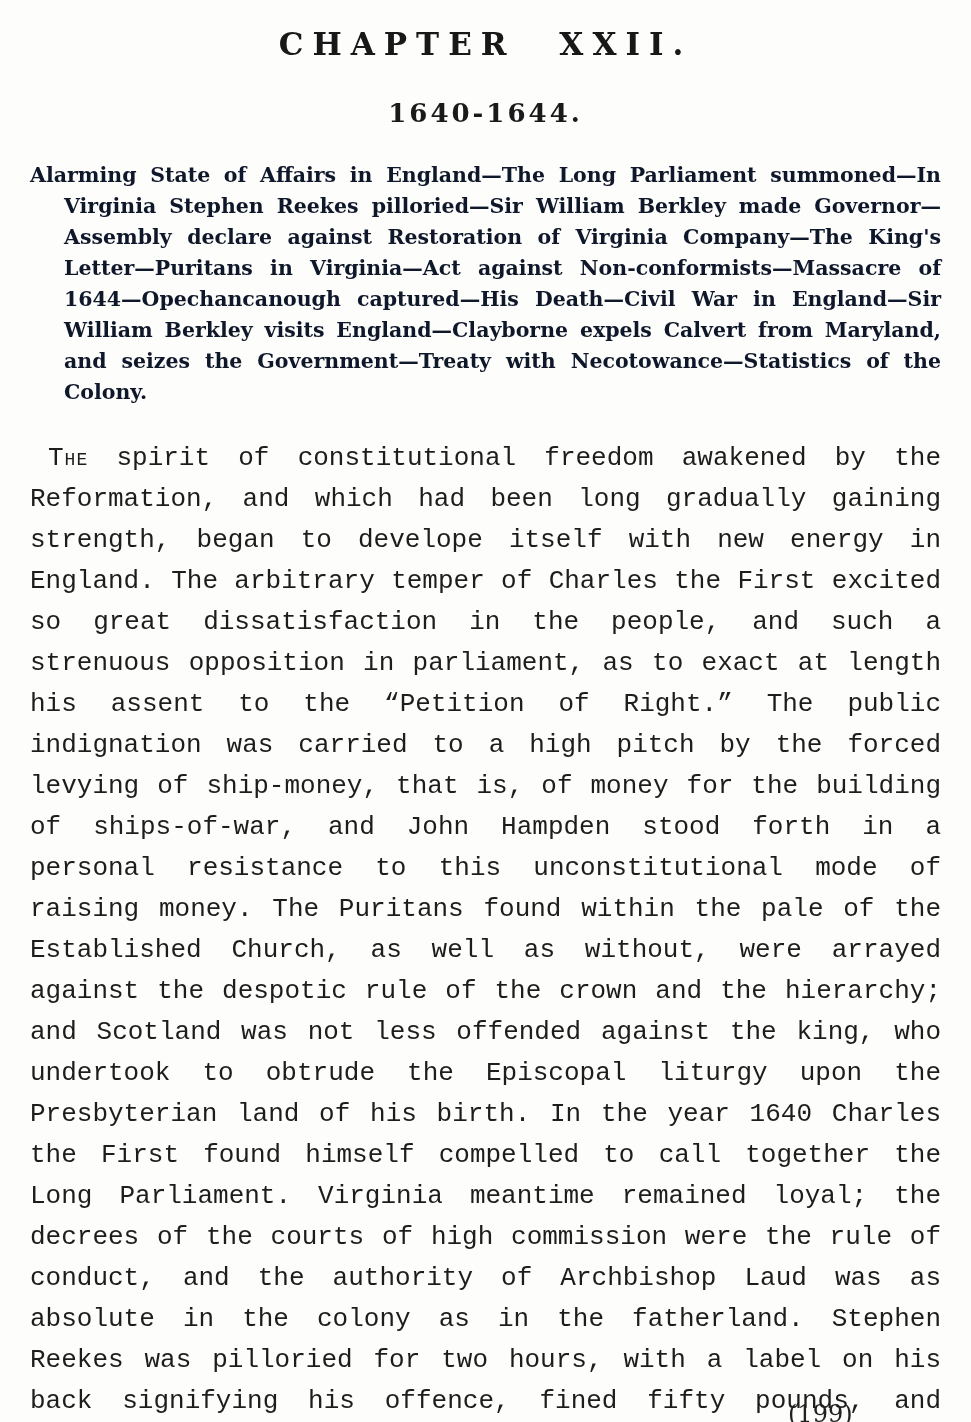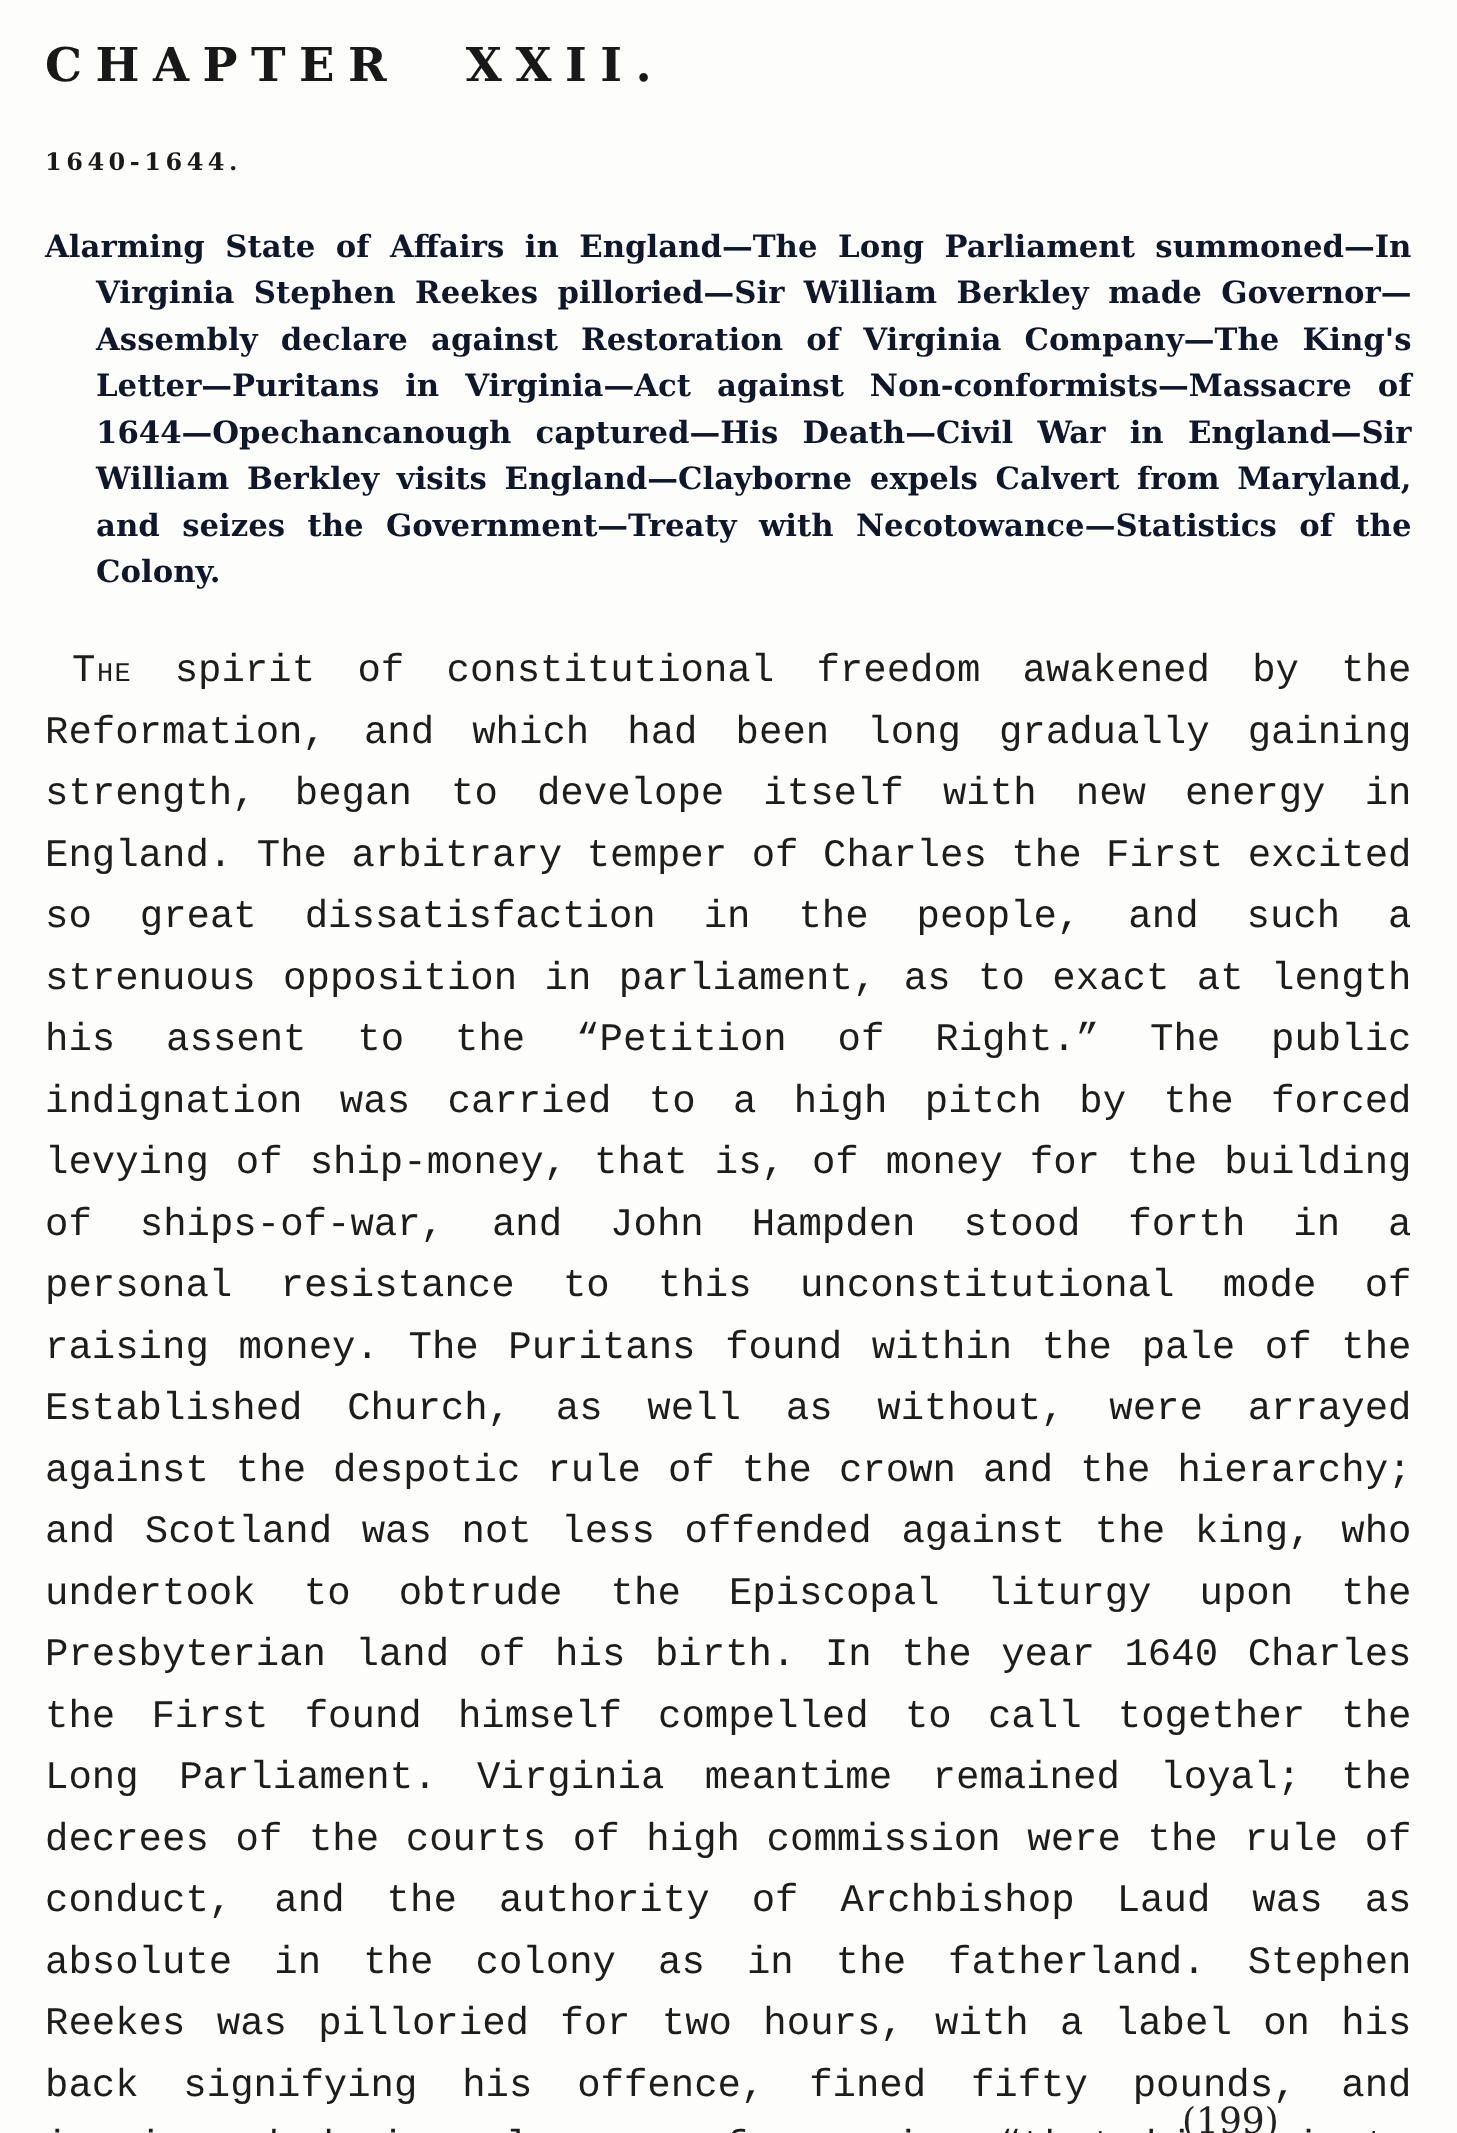--- a/index.html
+++ b/index.html
@@ -11,29 +11,31 @@
     font-family: "DejaVu Serif", "Liberation Serif", serif;
     color: #1c1c1c;
   }
   .page {
     position: relative;
     width: 971px; height: 1422px;
     padding: 22px 30px 0 30px;
     overflow: hidden;
   }
   .chapter-title {
+    text-align: center;
     font-size: 31px;
     font-weight: bold;
     letter-spacing: 9px;
     word-spacing: 24px;
     margin: 4px 0 0 0;
     color: #181818;
   }
   .date-range {
-    font-size: 16px;
+    text-align: center;
+    font-size: 26px;
     font-weight: bold;
     letter-spacing: 3px;
     margin-top: 36px;
     color: #1a1a1a;
   }
   .summary {
     font-size: 20.5px;
     font-weight: bold;
     line-height: 31px;
     text-align: justify;

